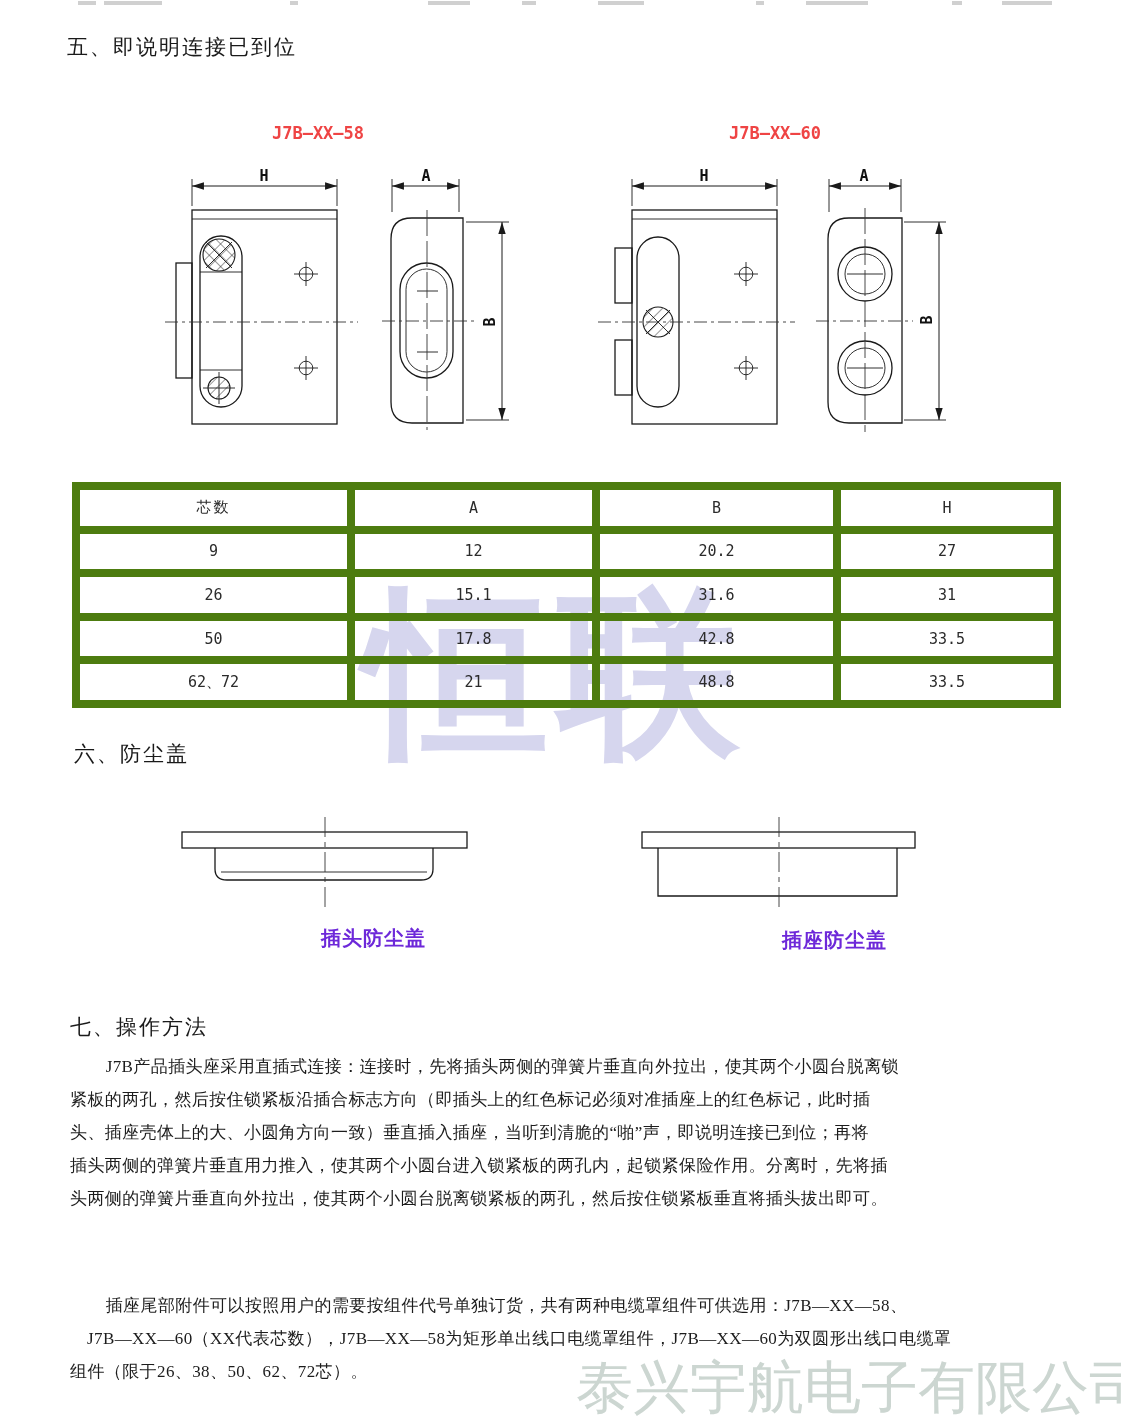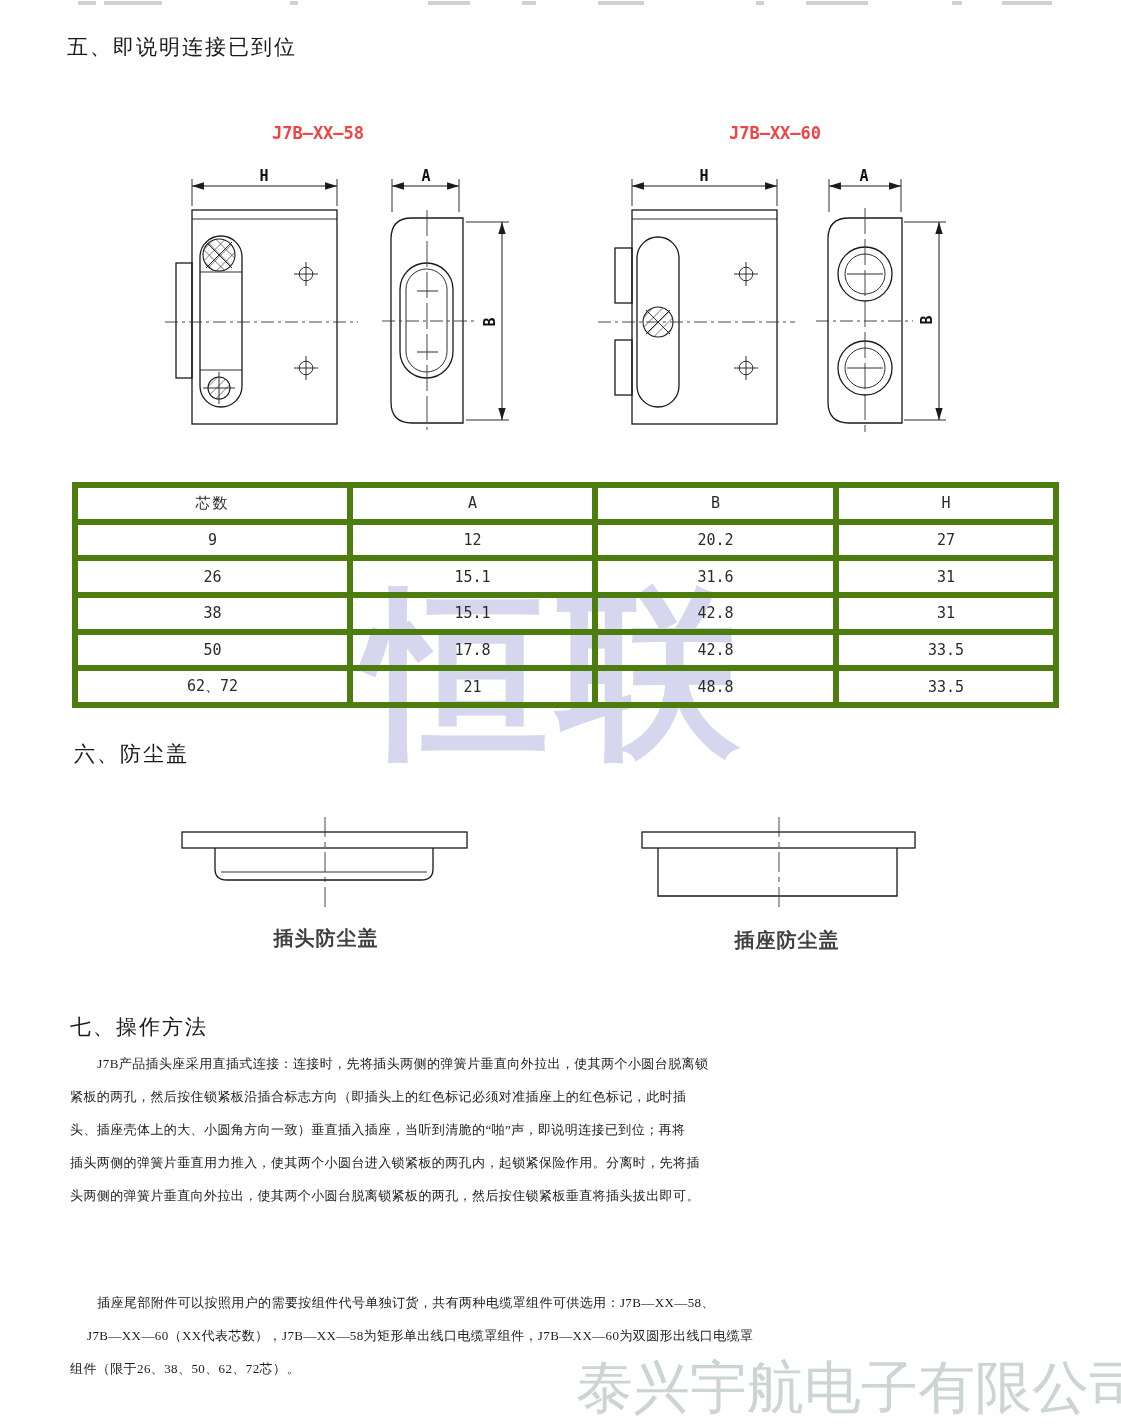--- a/index.html
+++ b/index.html
@@ -15,37 +15,37 @@
     font-size:21px;letter-spacing:2px;color:#1a1a1a;white-space:nowrap;z-index:3;
   }
   
   .draw-title{
     font-family:"DejaVu Sans Mono","Liberation Mono",monospace;
     font-weight:bold;font-size:17px;letter-spacing:0px;color:#ef4444;
     text-align:center;width:180px;z-index:3;
   }
   
   .cover-caption{
-    font-weight:bold;font-size:20px;letter-spacing:1px;color:#404040;
-    text-align:center;width:200px;z-index:3;white-space:nowrap;
+    font-weight:bold;font-size:20px;letter-spacing:1px;color:#6d28d9;
+    text-align:right;width:200px;z-index:3;white-space:nowrap;
   }
   
   .bodyline{
-    font-size:13px;letter-spacing:0.4px;white-space:nowrap;color:#1c1c1c;z-index:3;
+    font-size:17px;letter-spacing:0.4px;white-space:nowrap;color:#1c1c1c;z-index:3;
     left:70px;width:1010px;
   }
   .indent{text-indent:2.1em;}
   
   .dim-table-wrap{left:72px;top:482px;z-index:3;}
   table.dim-table{
     border-collapse:collapse;table-layout:fixed;width:981px;height:226px;
     background:transparent;
   }
   table.dim-table td{
-    border:6px solid #4d7c0f;text-align:center;vertical-align:middle;
+    border:8px solid #4d7c0f;text-align:center;vertical-align:middle;
     font-family:"DejaVu Sans Mono","Liberation Mono",monospace;
     font-size:15px;color:#2b2b2b;padding:0;height:30px;background:transparent;
   }
   table.dim-table tr.hdr td{font-size:15px;}
   td.cjk{font-family:"Liberation Serif","DejaVu Serif",serif;font-size:16px;letter-spacing:2px;}
   
   .wm-center{
     left:366px;top:576px;z-index:1;
     font-size:182px;line-height:1.06;font-weight:bold;letter-spacing:10px;
     color:#d6d6ee;white-space:nowrap;
@@ -260,26 +260,20 @@
         <td>20.2</td>
         <td>27</td>
       </tr>
       <tr>
         <td>26</td>
         <td>15.1</td>
         <td>31.6</td>
         <td>31</td>
       </tr>
       <tr>
-        <td>38</td>
-        <td>15.1</td>
-        <td>42.8</td>
-        <td>31</td>
-      </tr>
-      <tr>
         <td>50</td>
         <td>17.8</td>
         <td>42.8</td>
         <td>33.5</td>
       </tr>
       <tr>
         <td>62、72</td>
         <td>21</td>
         <td>48.8</td>
         <td>33.5</td>

